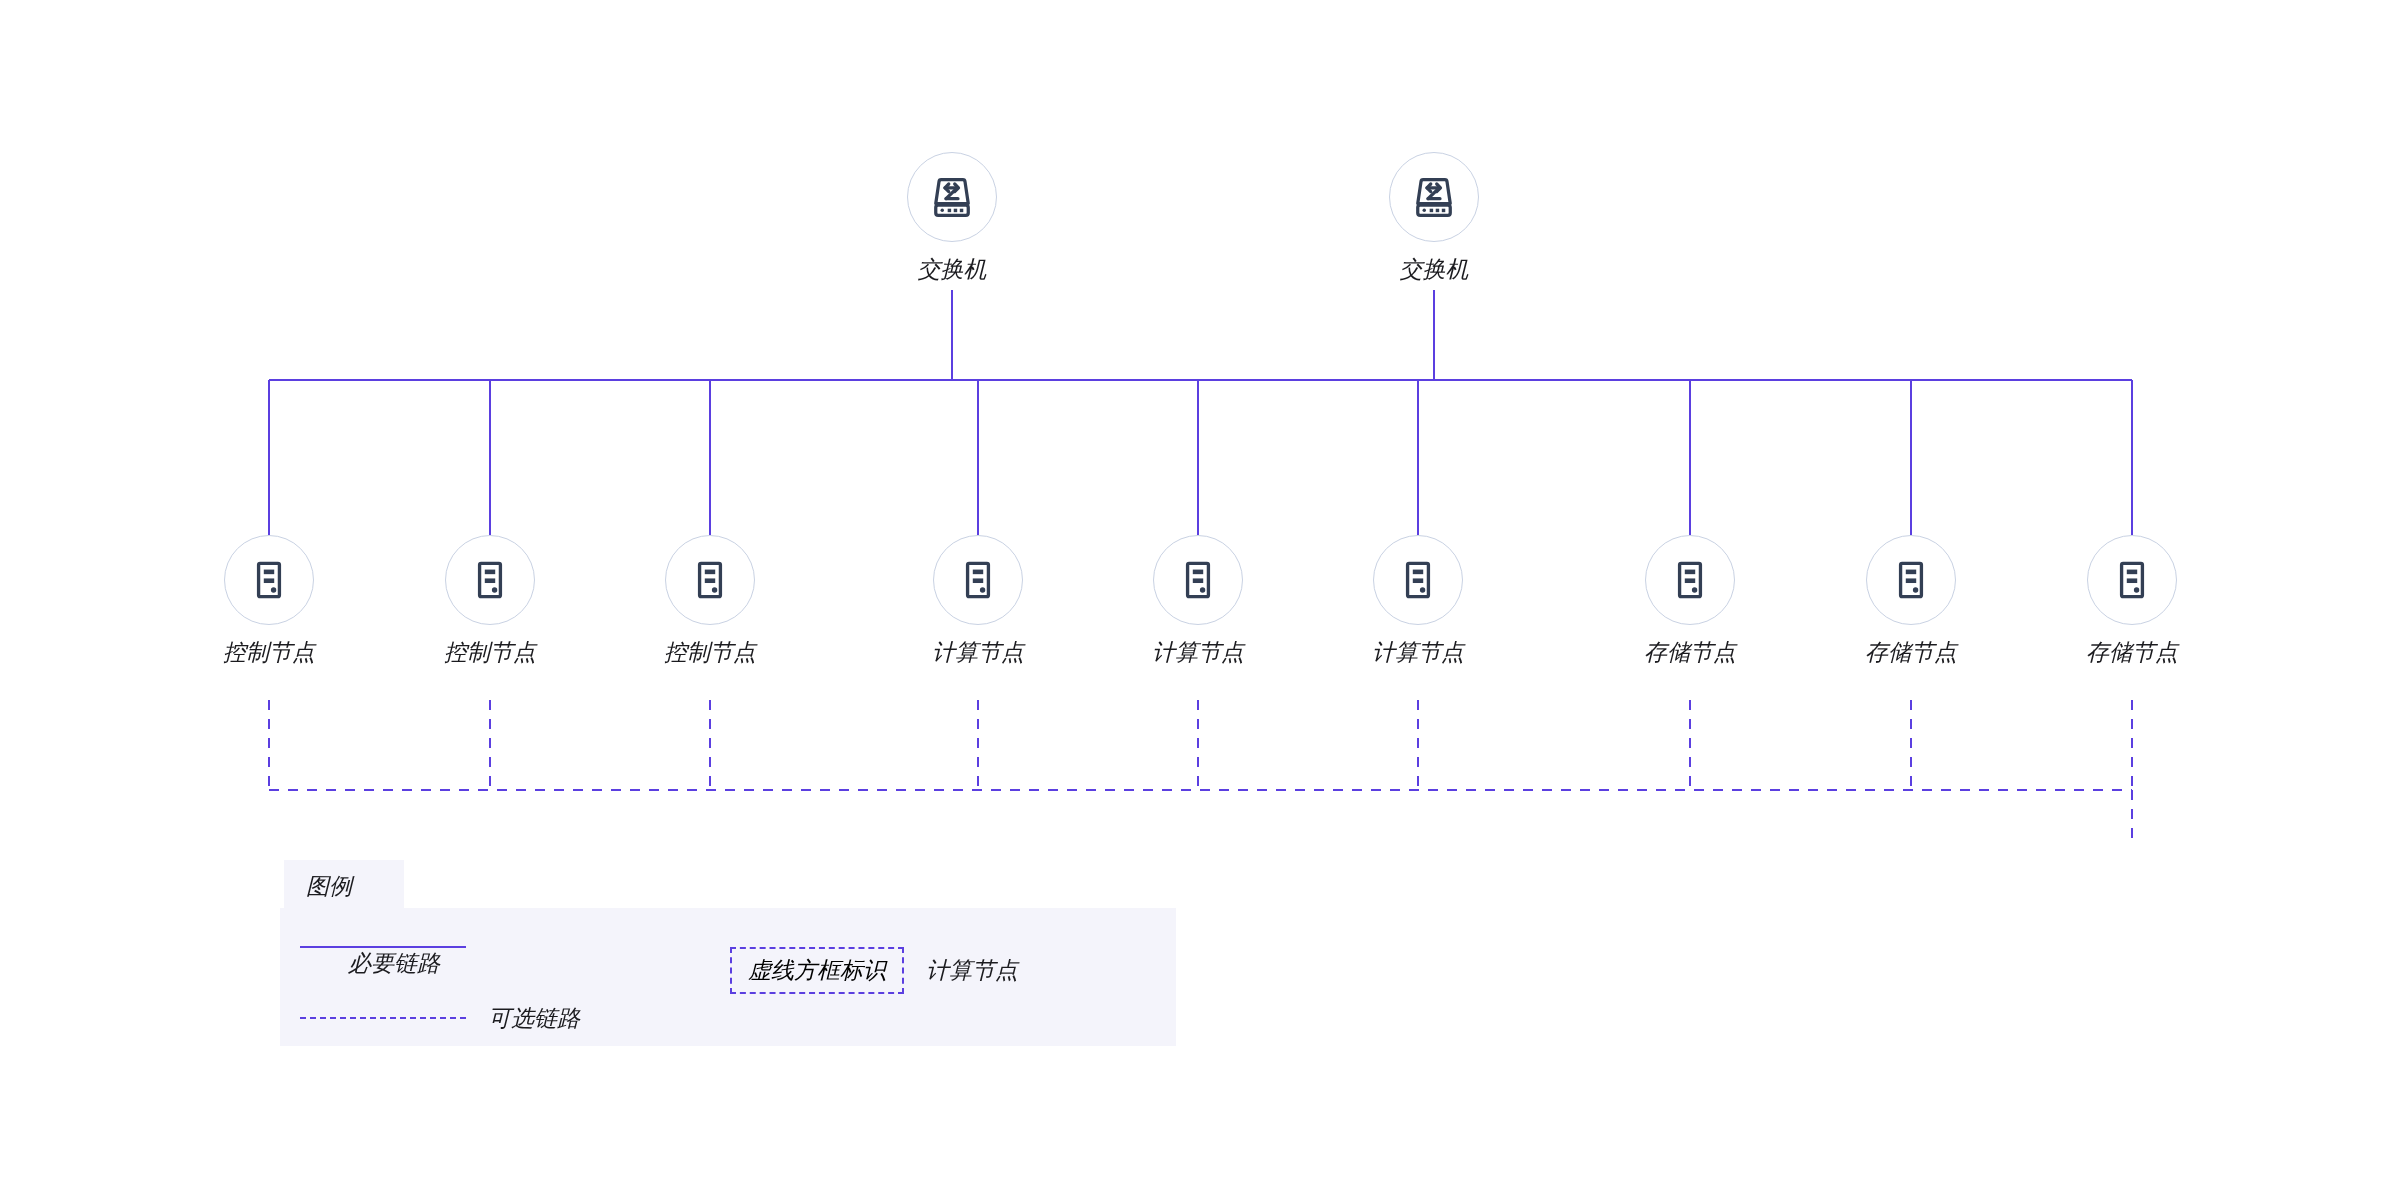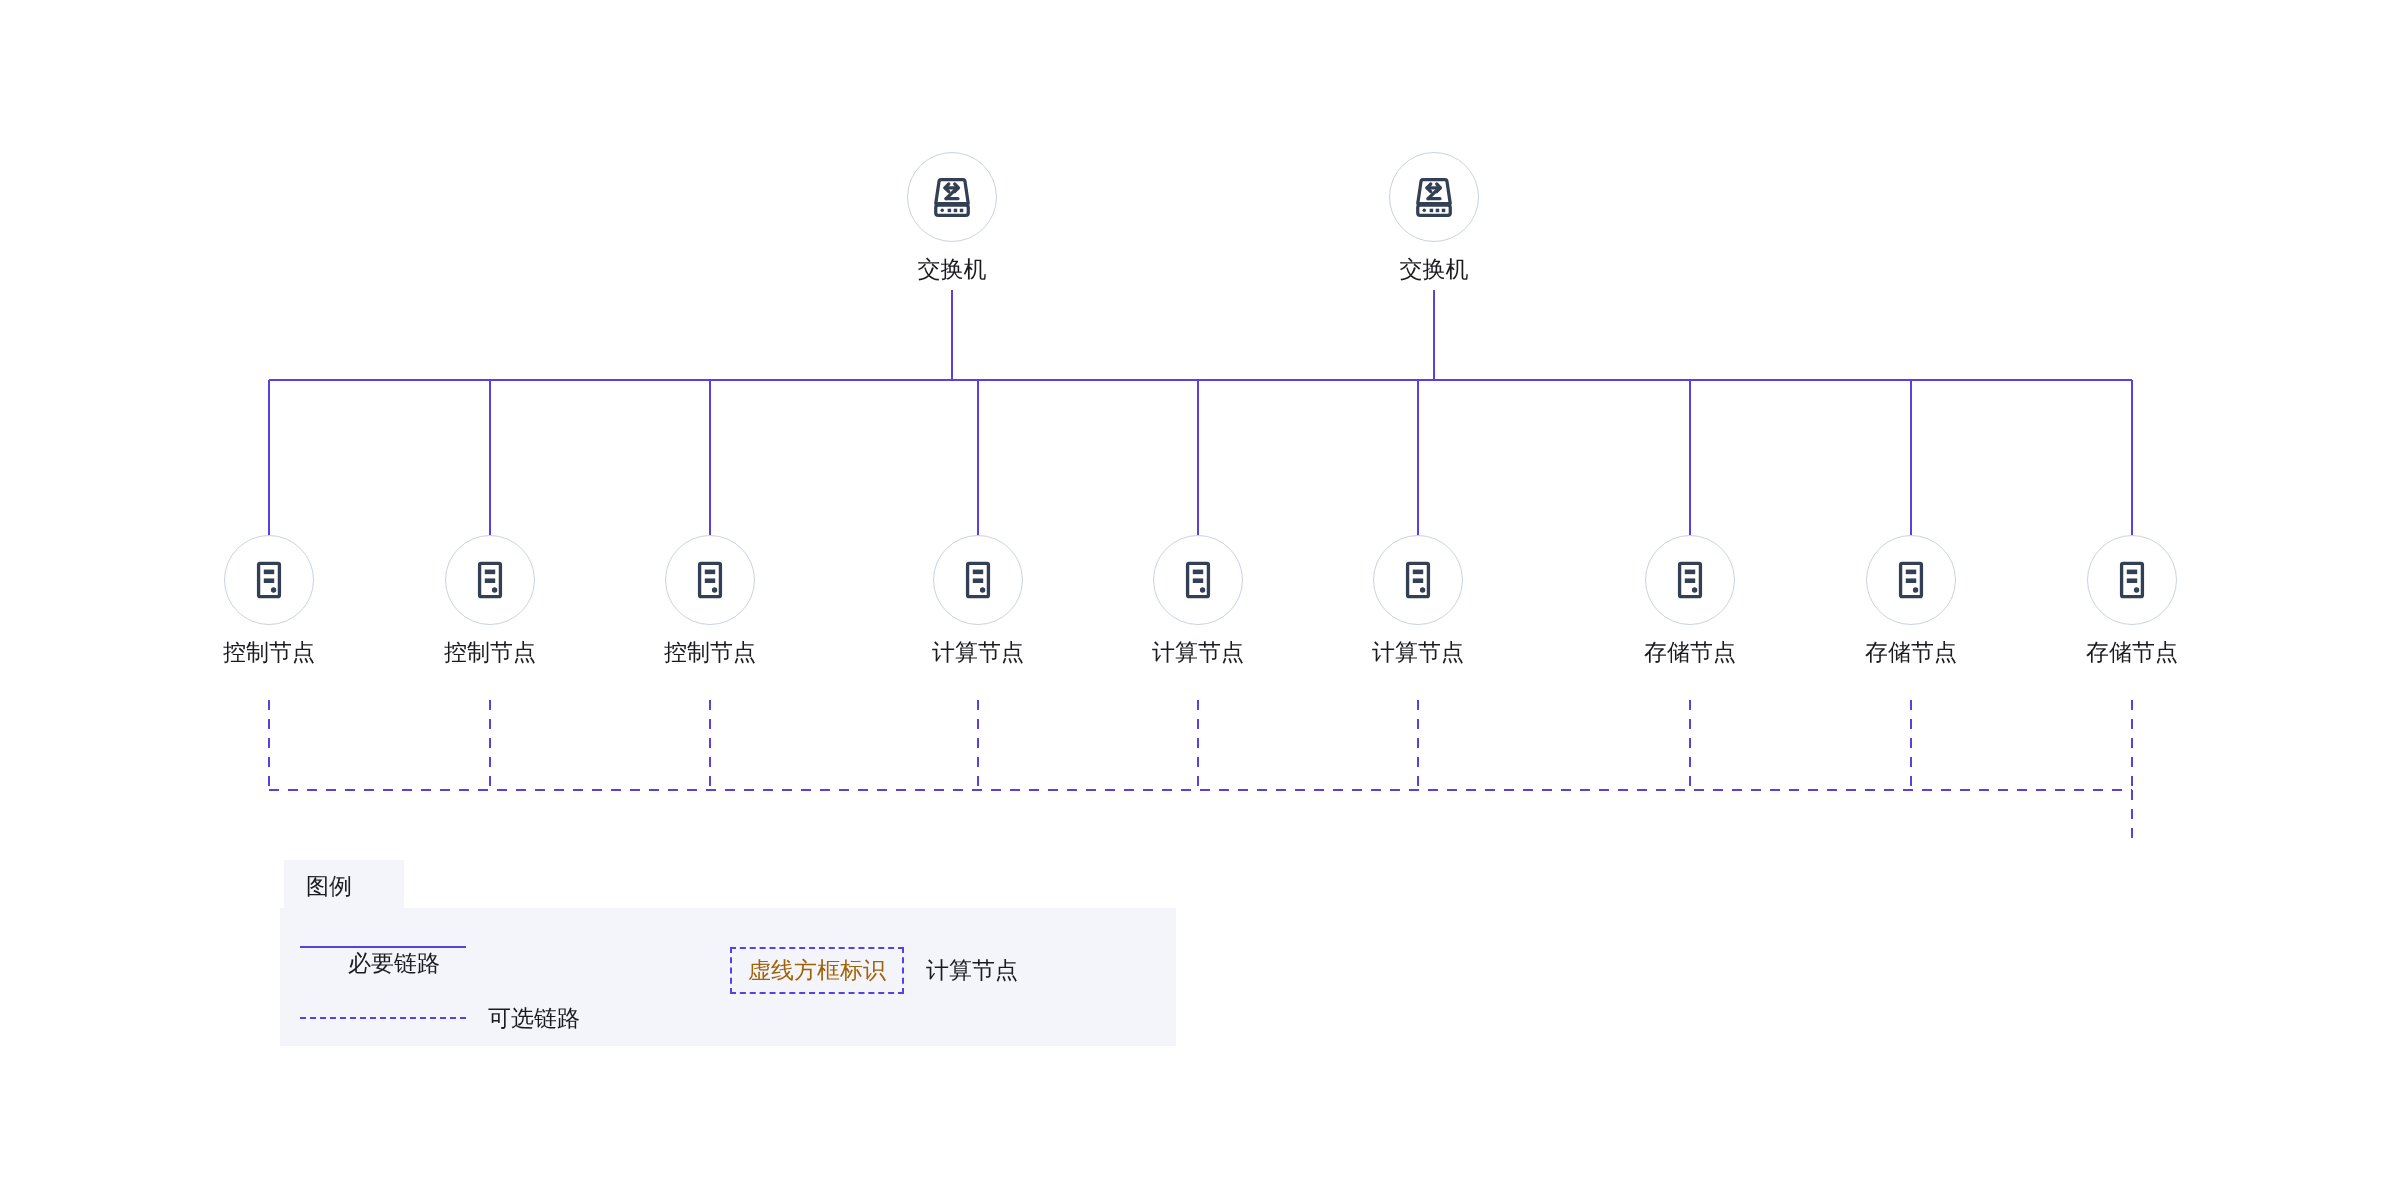--- a/index.html
+++ b/index.html
@@ -12,20 +12,21 @@
     height: 1200px;
     position: relative;
     overflow: hidden;
     font-family: "Liberation Sans", "DejaVu Sans", sans-serif;
   }
   #canvas {
     position: absolute;
     left: 0; top: 0;
     width: 2400px;
     height: 1200px;
+    font-style: italic;
   }
   .topology-svg {
     position: absolute;
     left: 0; top: 0;
     width: 2400px;
     height: 1200px;
   }
 
   
   .node {
@@ -111,21 +112,21 @@
     font-size: 23px;
     color: #1b1b1f;
     white-space: nowrap;
     margin-left: 22px;
   }
   .legend-chip {
     display: inline-block;
     border: 2px dashed #5b3fe0;
     padding: 6px 16px;
     font-size: 23px;
-    color: #a16207;
+    color: #000000;
     white-space: nowrap;
   }
 </style>
 </head>
 <body>
 
 <div id="canvas">
 
   <svg class="topology-svg" viewBox="0 0 2400 1200" xmlns="http://www.w3.org/2000/svg">
     <g stroke="#5b3fe0" stroke-width="2.6" fill="none" shape-rendering="crispEdges">

